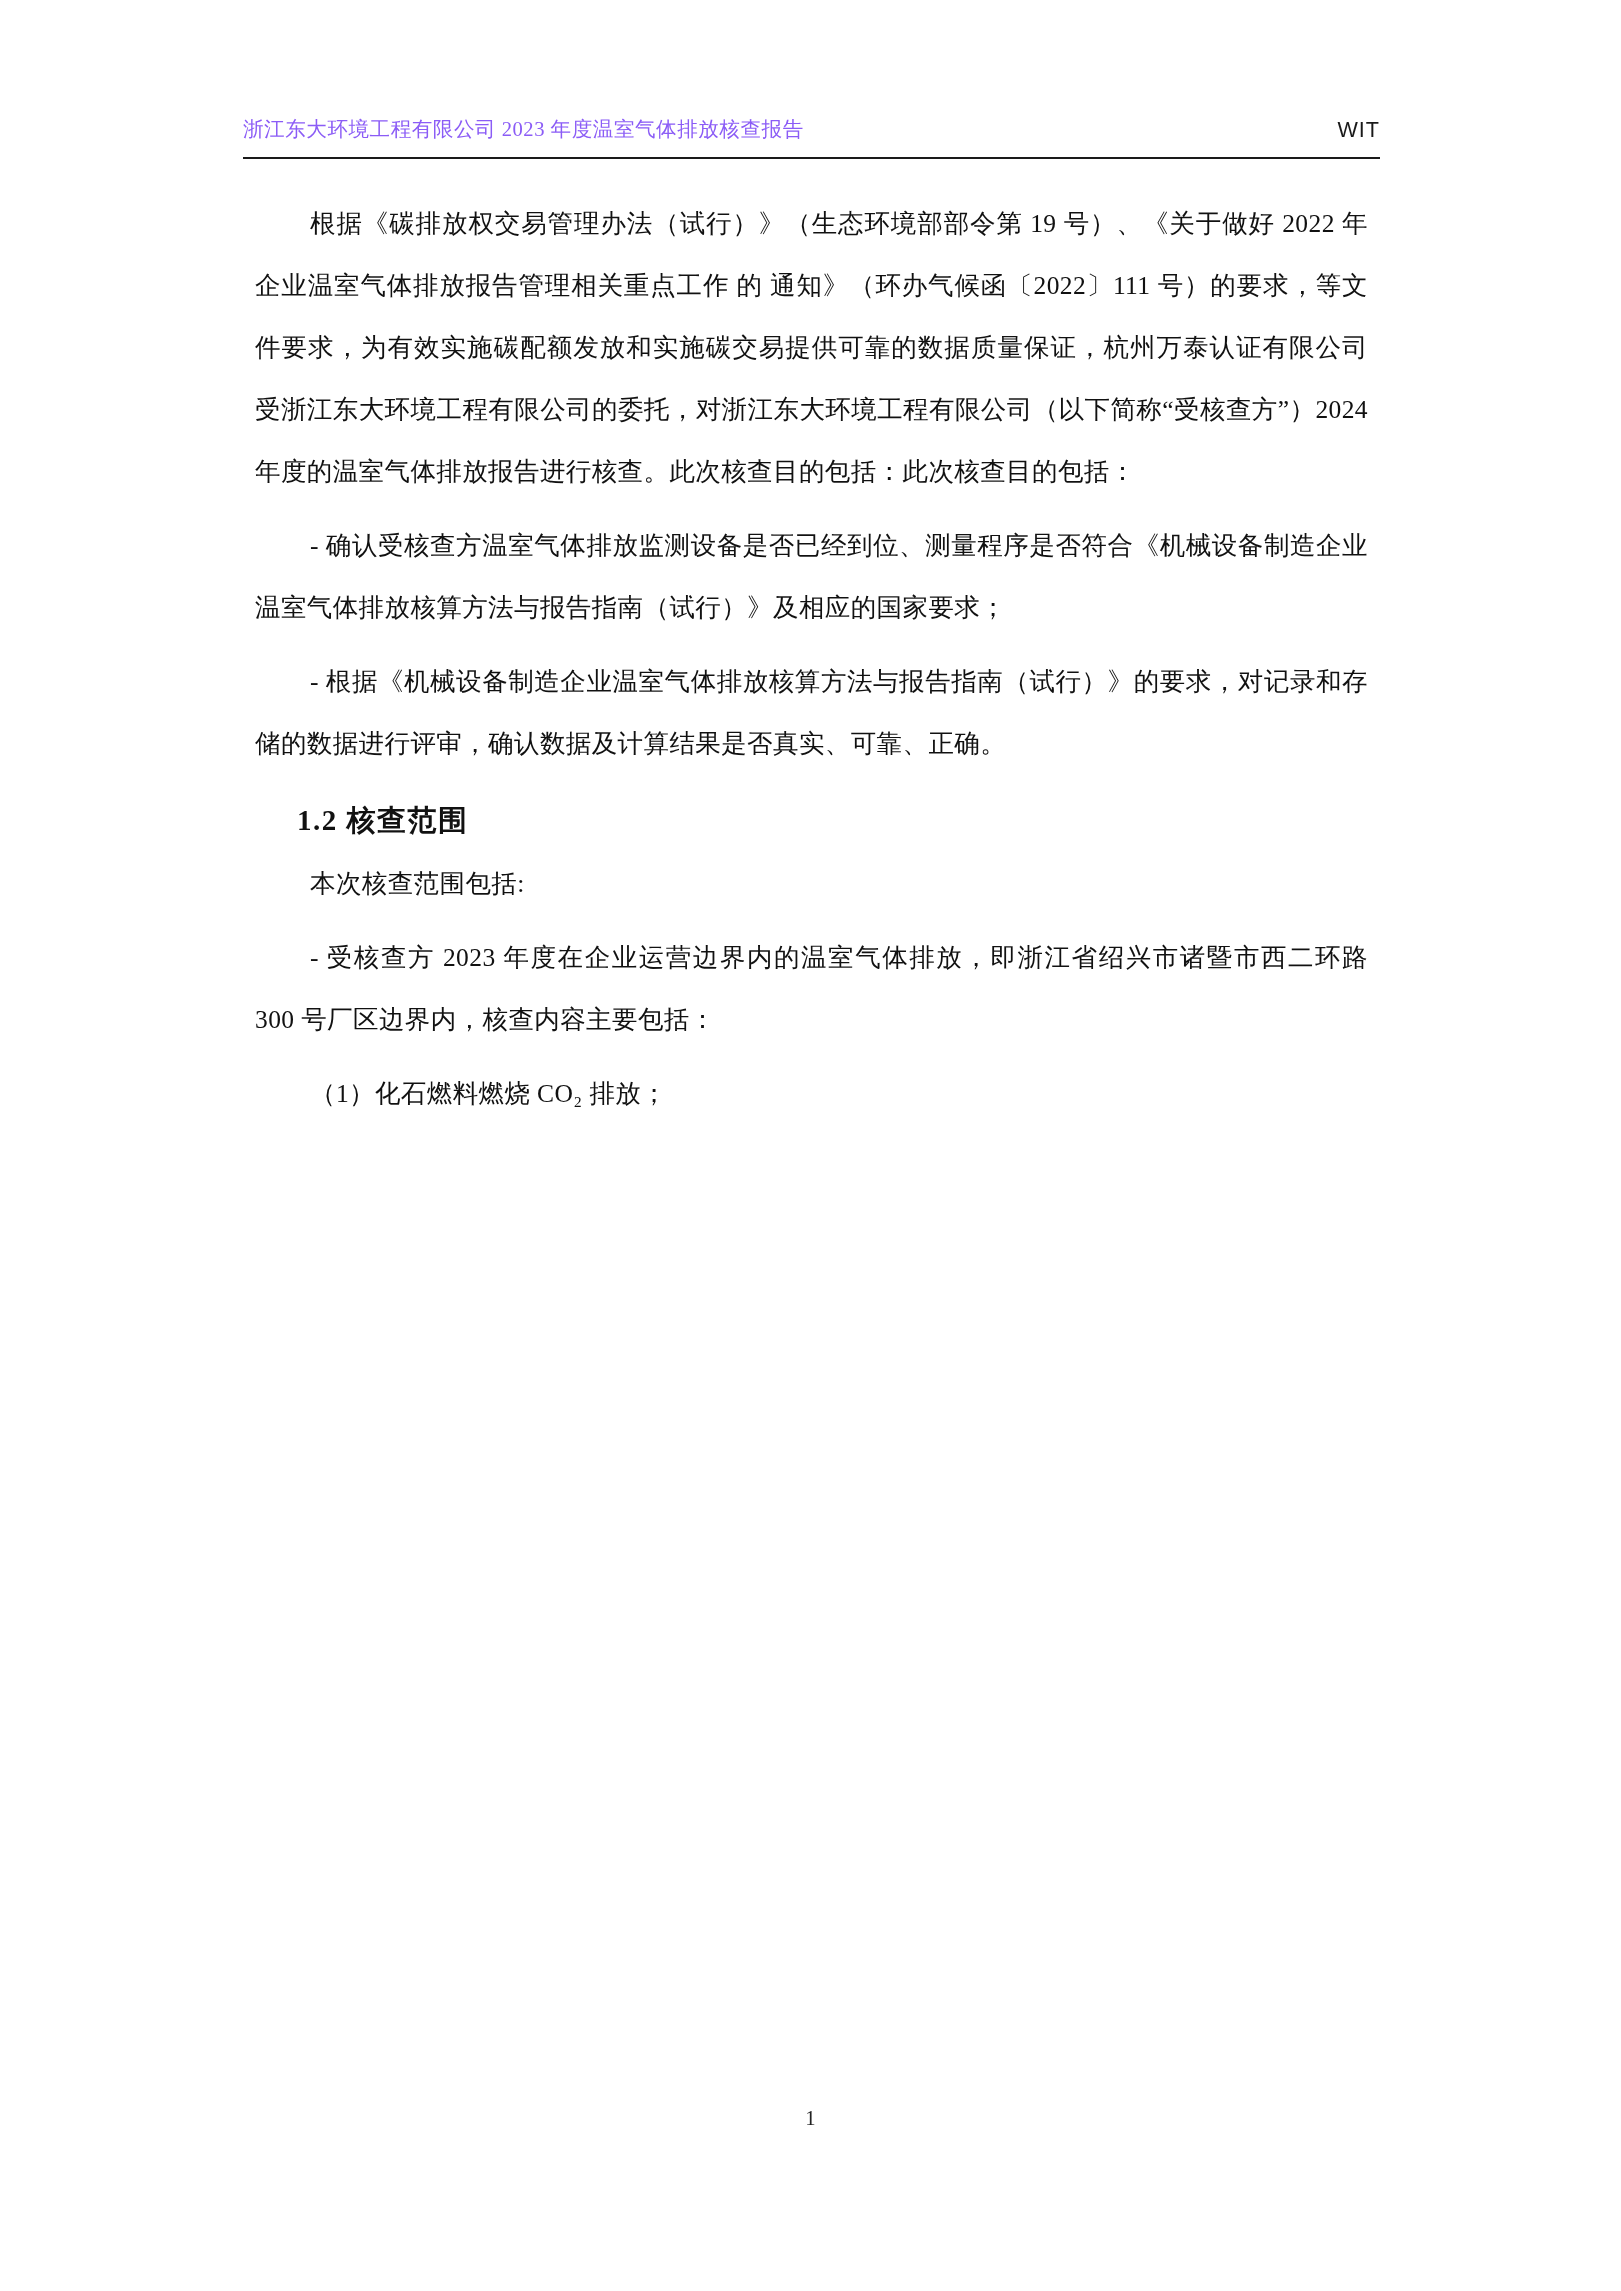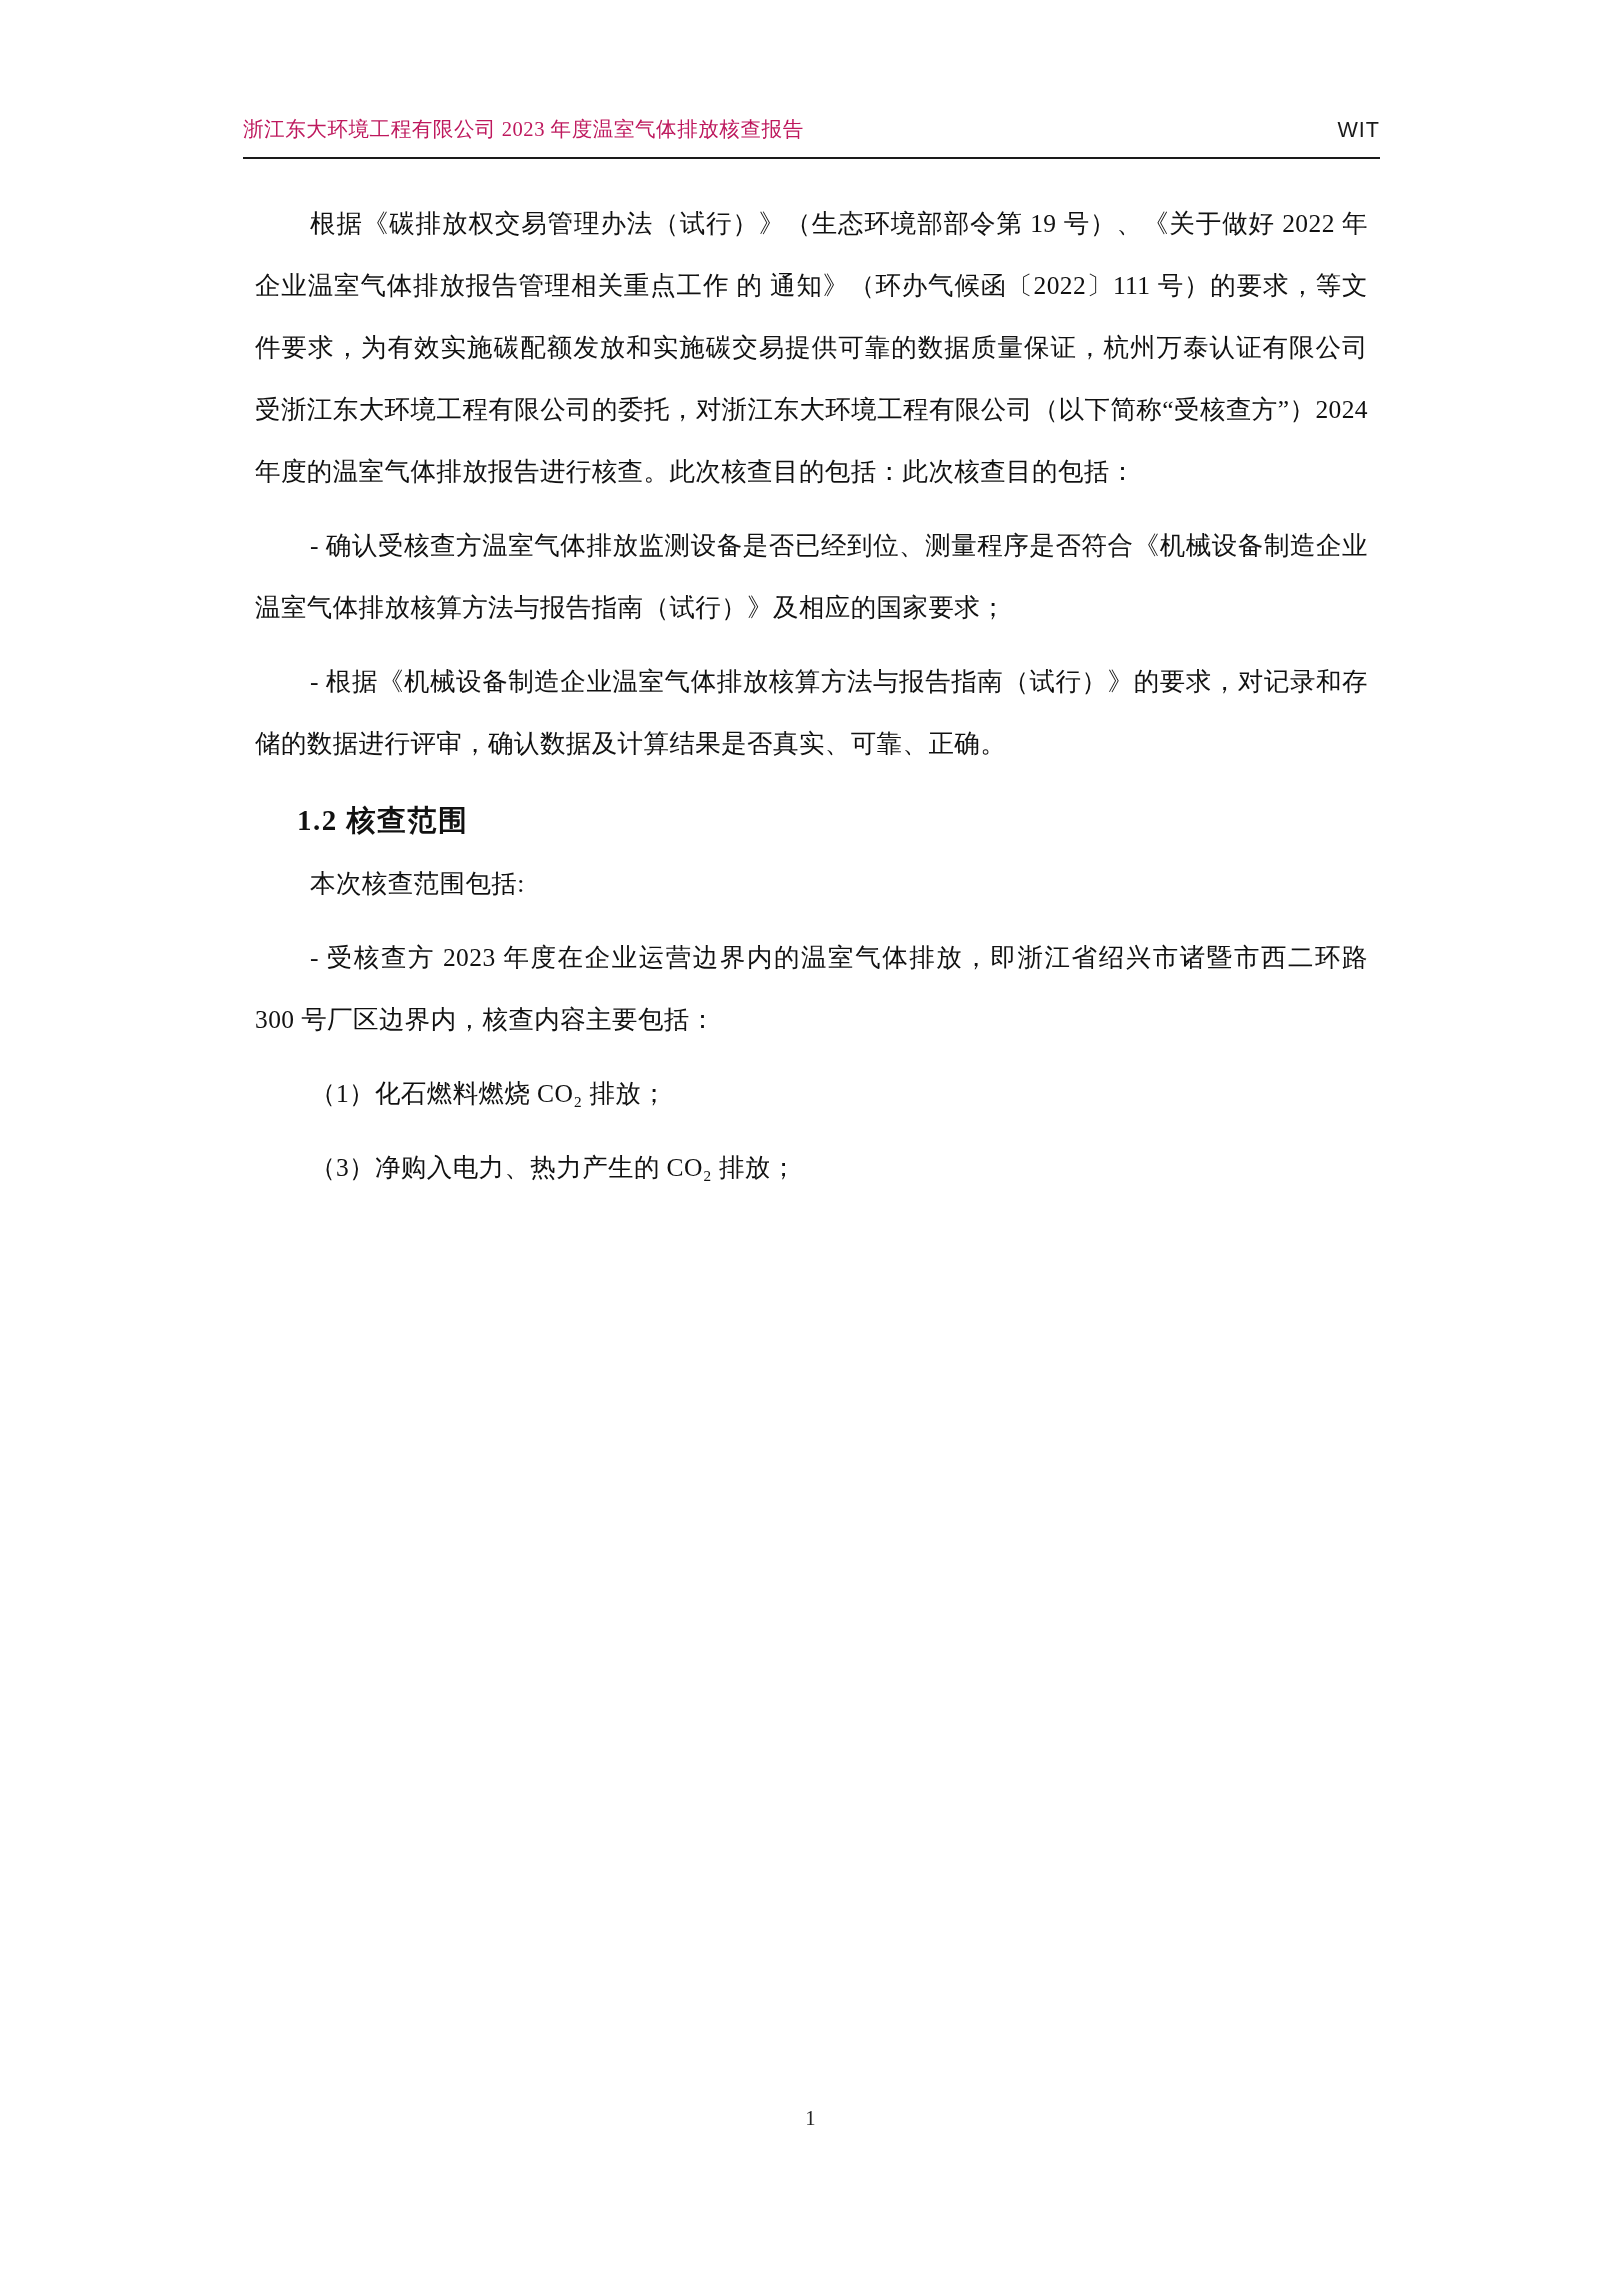--- a/index.html
+++ b/index.html
@@ -28,21 +28,21 @@
     display: flex;
     align-items: flex-end;
     justify-content: space-between;
     padding-bottom: 13.7px;
     border-bottom: 2px solid #1a1a1a;
     box-sizing: border-box;
   }
   .header-left {
     font-size: 20.6px;
     letter-spacing: 0.5px;
-    color: #be185d;
+    color: #8b5cf6;
     font-family: "Liberation Serif", "DejaVu Serif", serif;
   }
   .header-right {
     font-size: 21.6px;
     color: #1a1a1a;
     font-family: Liberation Sans, sans-serif;
     letter-spacing: 1px;
     margin-top: 11px;
   }
   .content {
@@ -101,20 +101,19 @@
     <p class="body">根据《碳排放权交易管理办法（试行）》（生态环境部部令第 19 号）、《关于做好 2022 年企业温室气体排放报告管理相关重点工作 的 通知》（环办气候函〔2022〕111 号）的要求，等文件要求，为有效实施碳配额发放和实施碳交易提供可靠的数据质量保证，杭州万泰认证有限公司受浙江东大环境工程有限公司的委托，对浙江东大环境工程有限公司（以下简称“受核查方”）2024 年度的温室气体排放报告进行核查。此次核查目的包括：此次核查目的包括：</p>
     <p class="body">- 确认受核查方温室气体排放监测设备是否已经到位、测量程序是否符合《机械设备制造企业温室气体排放核算方法与报告指南（试行）》及相应的国家要求；</p>
     <p class="body">- 根据《机械设备制造企业温室气体排放核算方法与报告指南（试行）》的要求，对记录和存储的数据进行评审，确认数据及计算结果是否真实、可靠、正确。</p>
 
     <h2 class="sub">1.2  核查范围</h2>
 
     <p class="body">本次核查范围包括:</p>
     <p class="body">- 受核查方 2023 年度在企业运营边界内的温室气体排放，即浙江省绍兴市诸暨市西二环路 300 号厂区边界内，核查内容主要包括：</p>
 
     <p class="body">（1）化石燃料燃烧 CO₂ 排放；</p>
-    <p class="body">（3）净购入电力、热力产生的 CO₂ 排放；</p>
 
   </div>
 
   <div class="pagenum">1</div>
 
 </div>
 
 
 </body></html>

